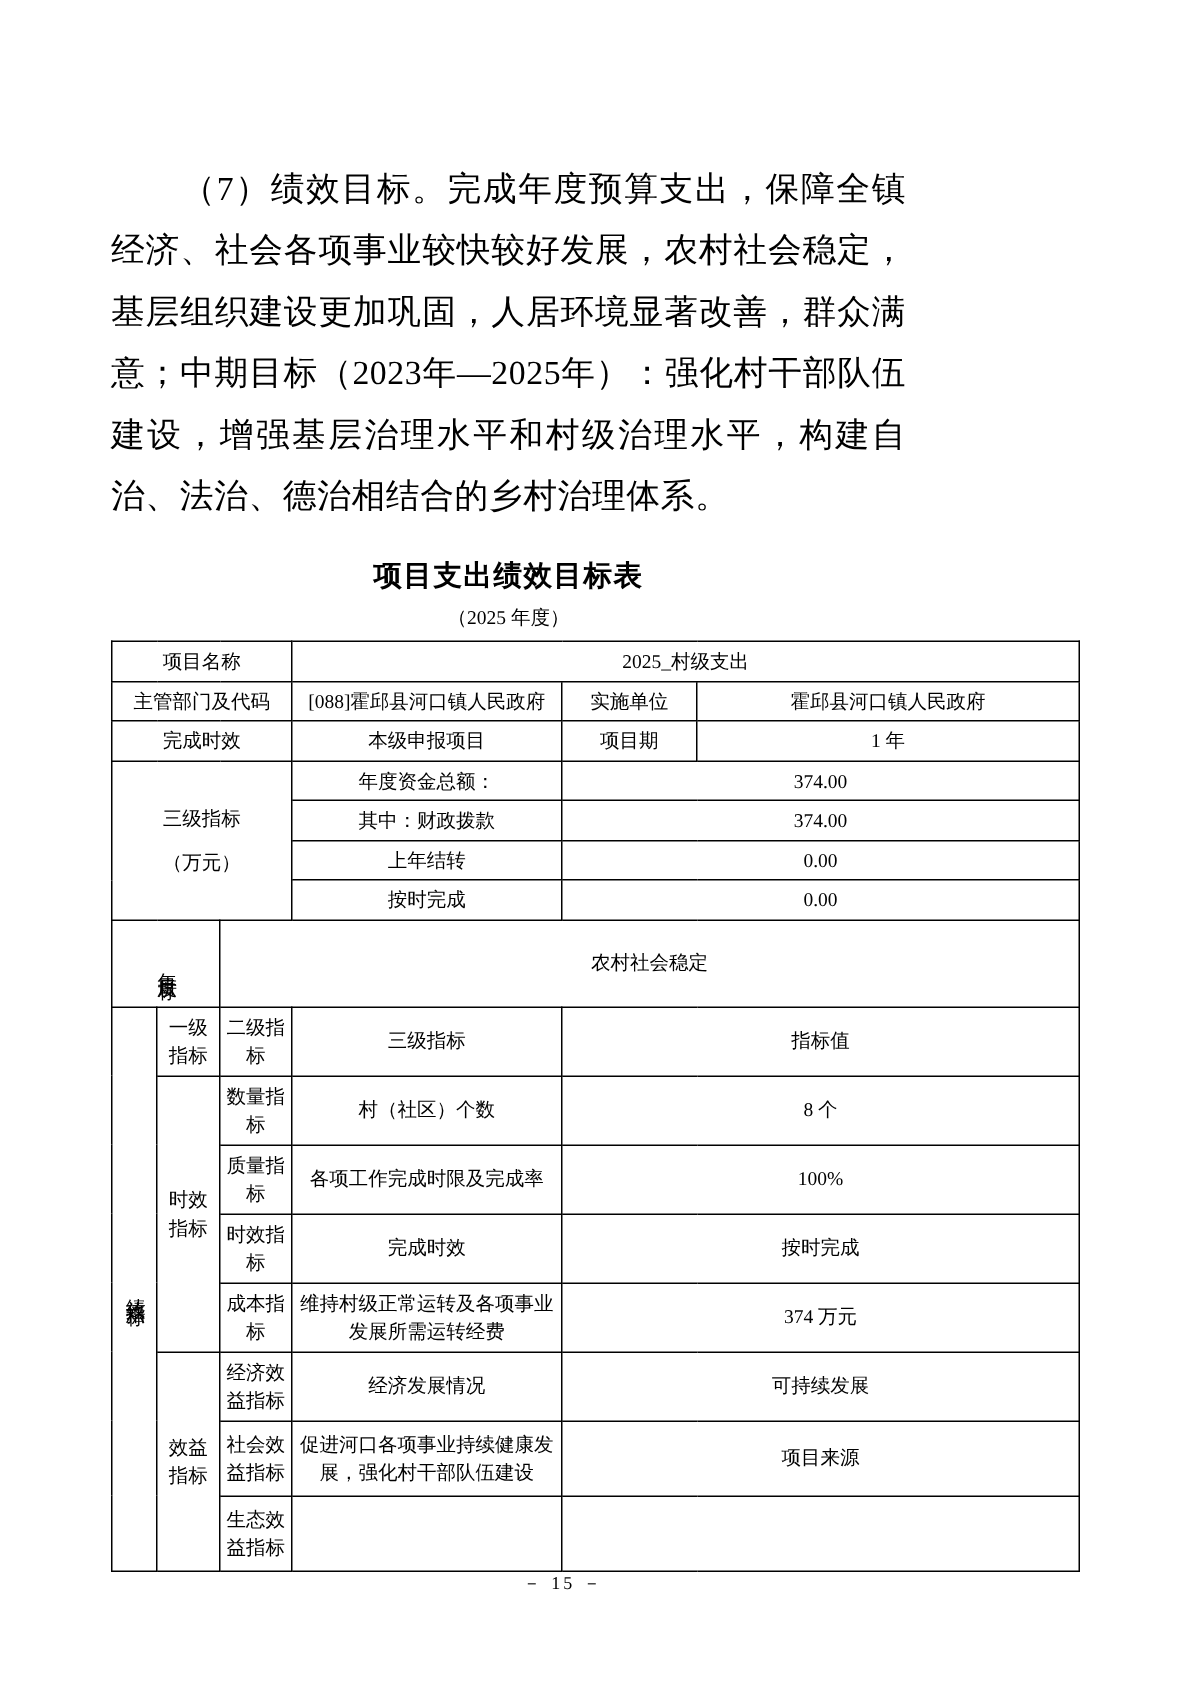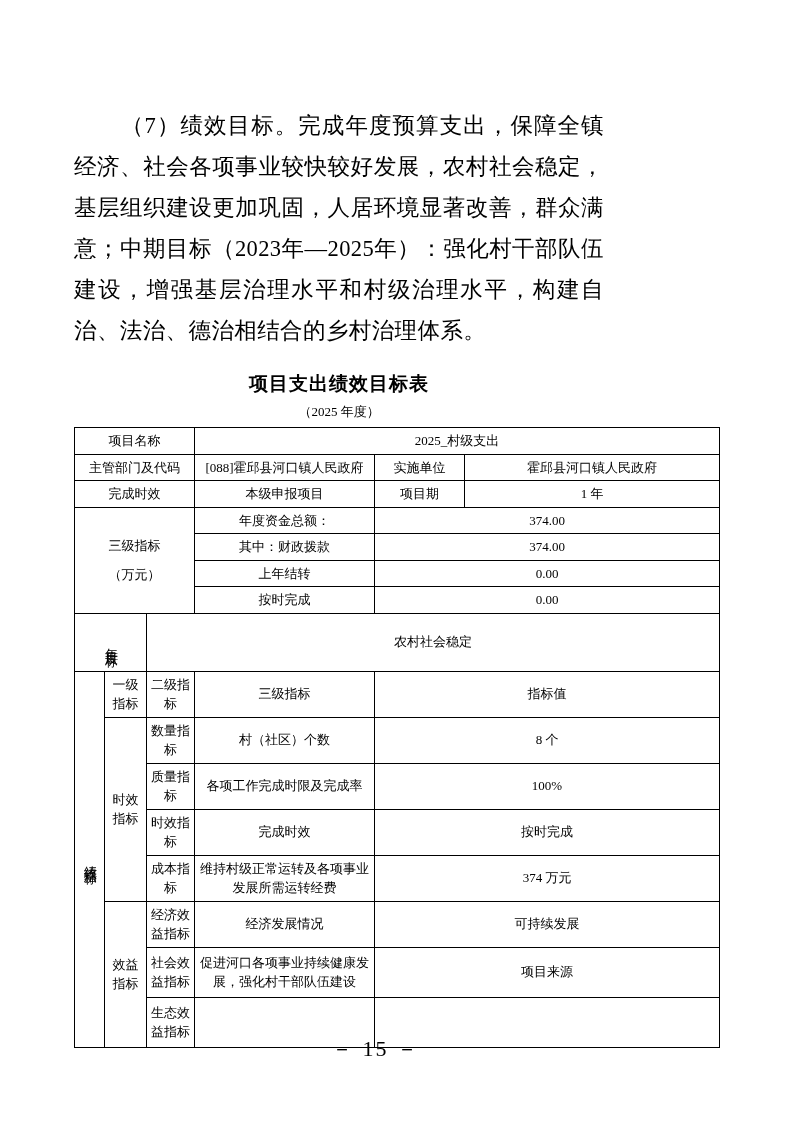--- a/index.html
+++ b/index.html
@@ -80,21 +80,21 @@
   .two-line {
     line-height: 1.35;
     margin-left: 18px;
   }
   .footer {
     position: absolute;
     left: 0;
     bottom: 58px;
     width: 793px;
     text-align: center;
-    font-size: 22px;
+    font-size: 12px;
     letter-spacing: 2px;
     font-family: "Liberation Serif", "DejaVu Serif", serif;
   }
   .pnum-wrap {
     display: inline-block;
     margin-right: 42px;
   }
 </style>
 </head>
 <body>

